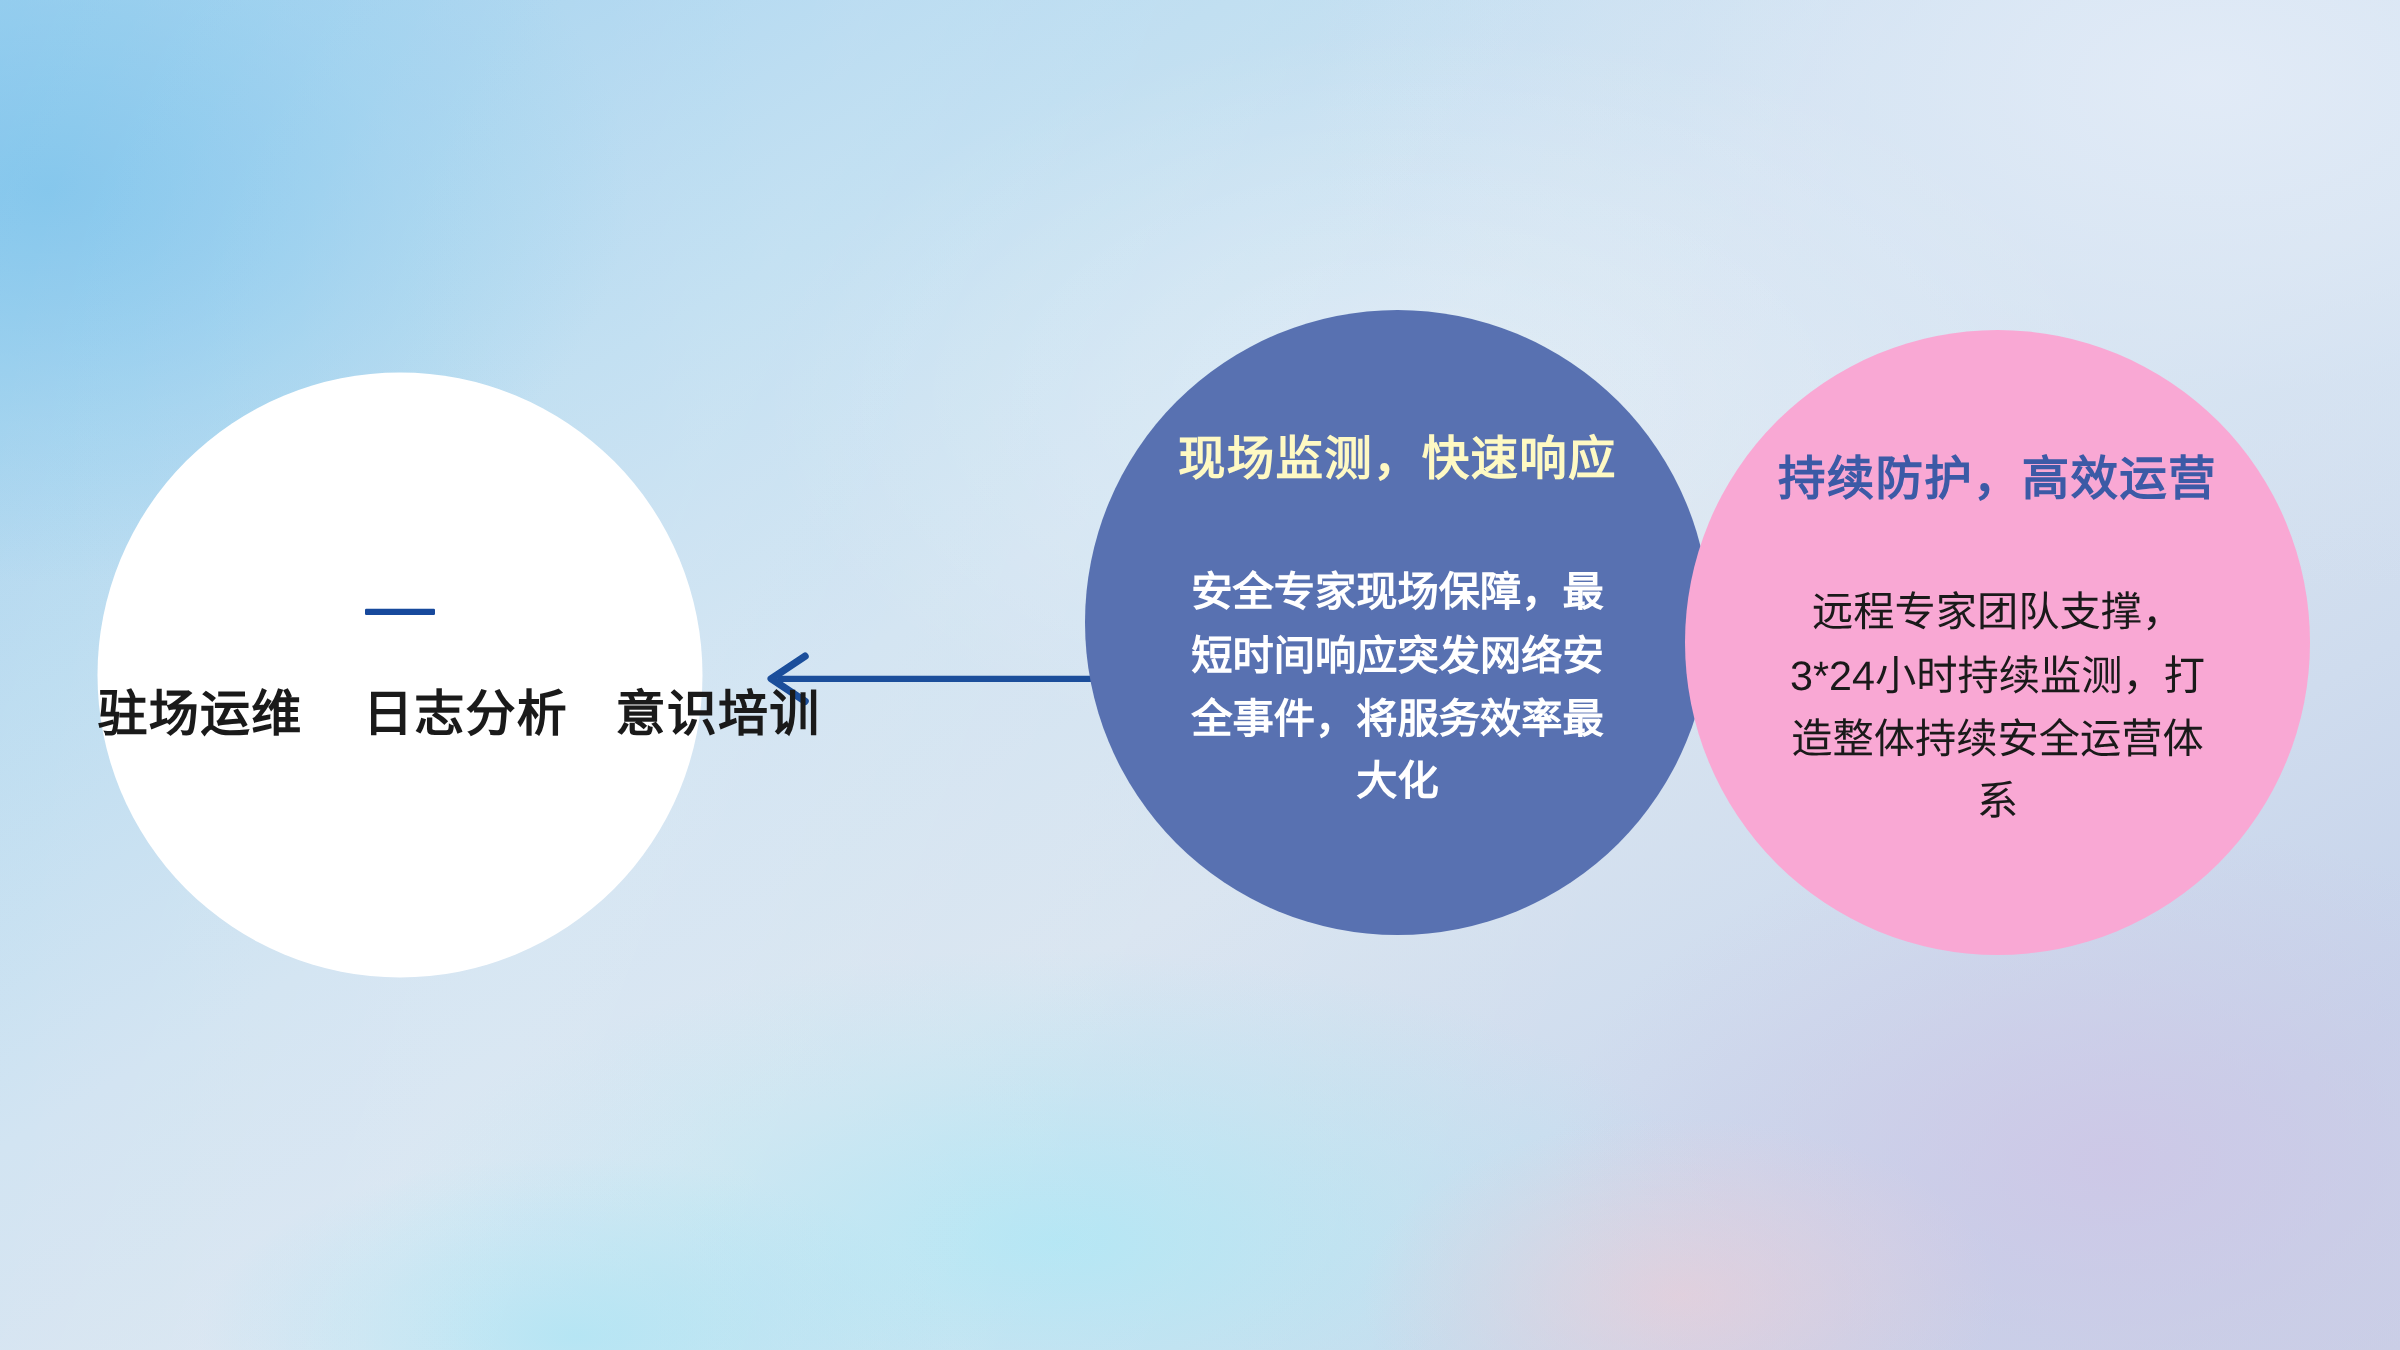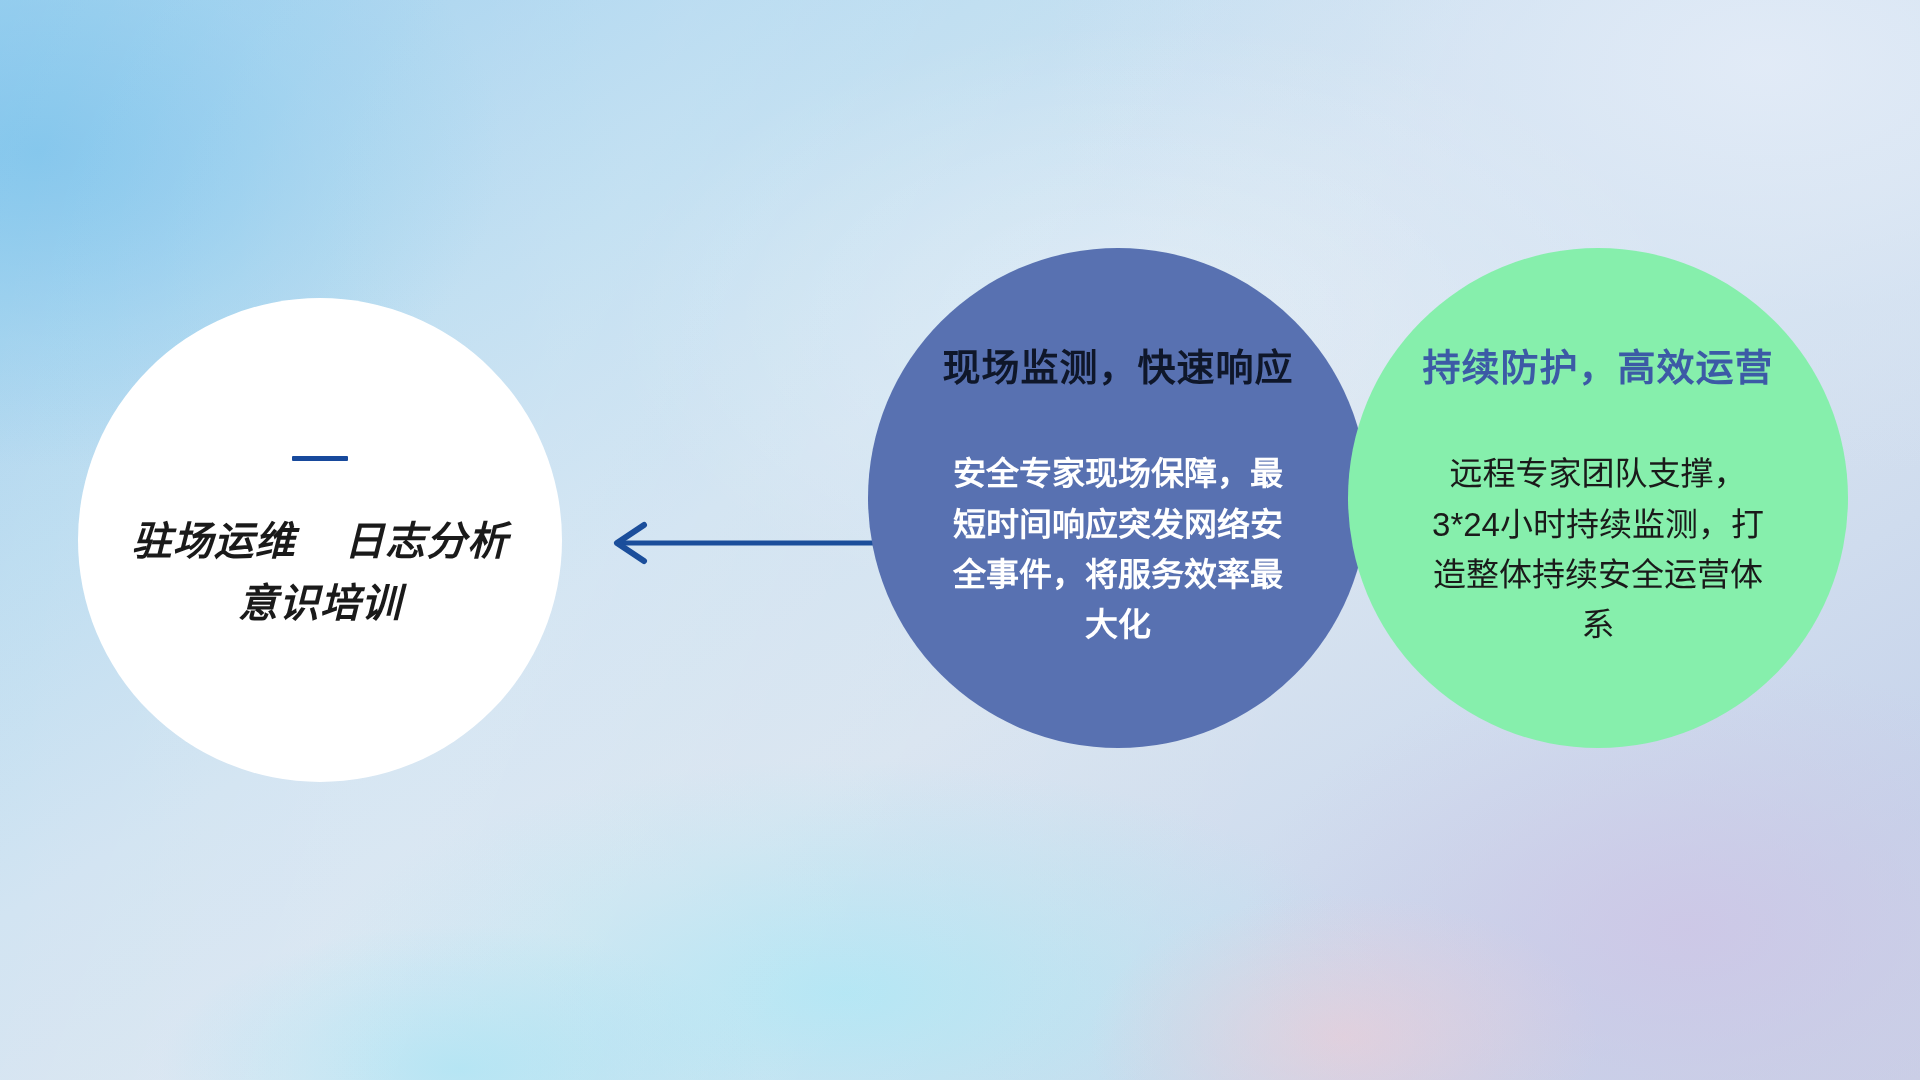--- a/index.html
+++ b/index.html
@@ -110,56 +110,54 @@
     left: 868px;
     top: 248px;
     width: 500px;
     height: 500px;
     background: #5871b1;
     z-index: 3;
   }
 
   #circle-right {
     left: 1348px;
-    top: 248px;
+    top: 264px;
     width: 500px;
     height: 500px;
-    background: #86efac;
+    background: #f9a8d4;
     z-index: 5;
   }
 
   
   .divider {
     width: 56px;
     height: 5px;
     background: #17499c;
     border-radius: 1px;
     margin-bottom: 58px;
   }
   .left-lines {
     display: flex;
-    flex-direction: column;
-    gap: 18px;
+    gap: 38px;
     width: 100%;
-    font-style: italic;
   }
   .left-line {
     font-size: 40px;
     font-weight: bold;
     color: #1a1a1a;
     letter-spacing: 1px;
     line-height: 1.1;
     white-space: pre;
   }
 
   
   .heading-white {
     font-size: 38px;
     font-weight: bold;
-    color: #0f172a;
+    color: #fef9c3;
     letter-spacing: 1px;
     line-height: 1.2;
     margin-bottom: 58px;
     white-space: nowrap;
   }
   .body-white {
     font-size: 33px;
     color: #ffffff;
     line-height: 1.52;
     width: 330px;

